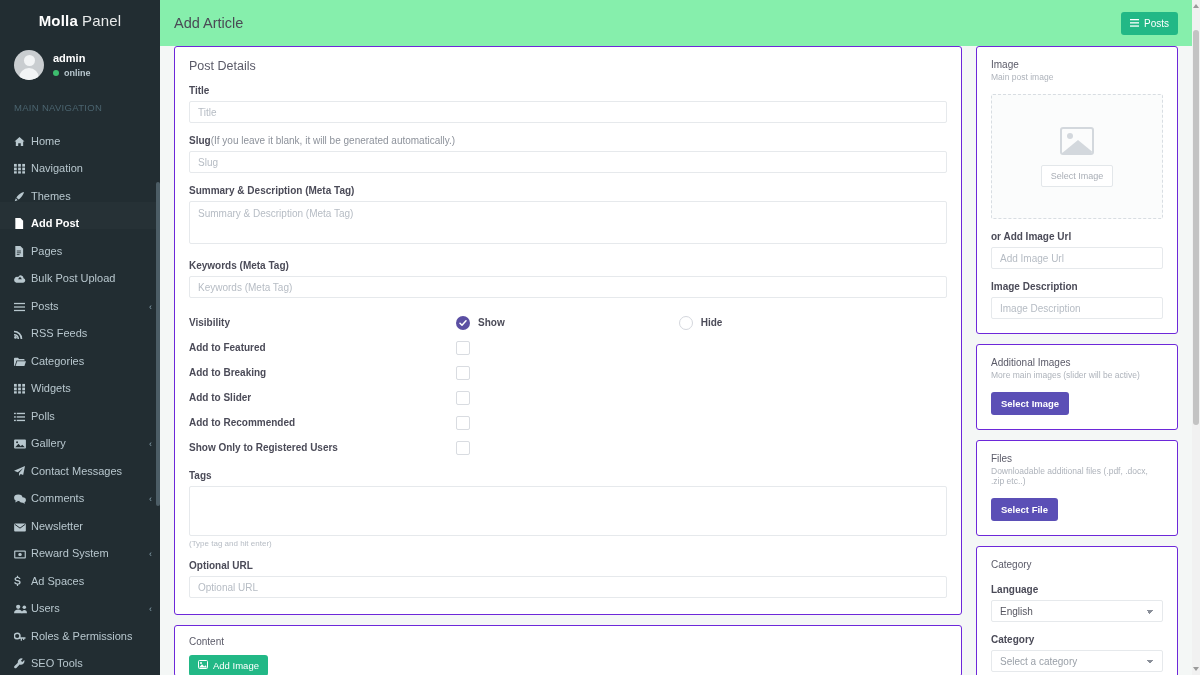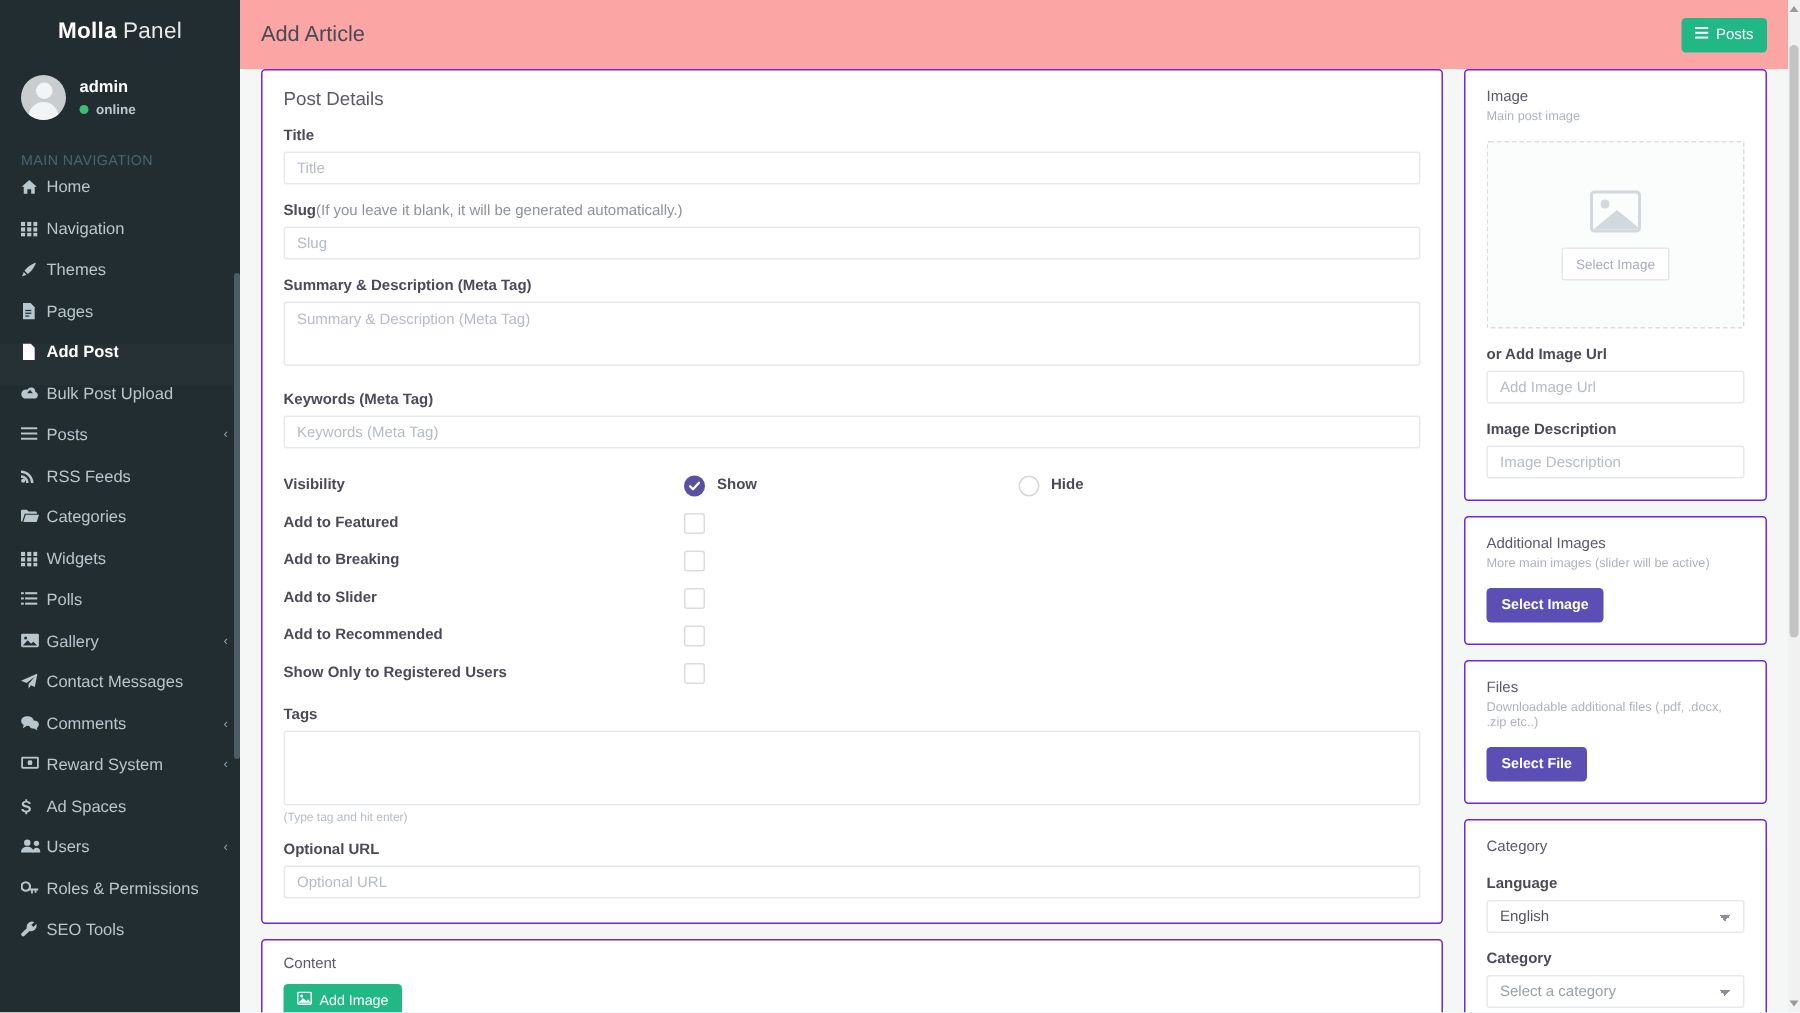--- a/index.html
+++ b/index.html
@@ -49,21 +49,21 @@
   .uname { color: #fff; font-size: 11px; font-weight: 700; }
   .ustatus { color: #b8c7ce; font-size: 9px; display: flex; align-items: center; margin-top: 3px; font-weight:700;}
   .dot { width: 6px; height: 6px; border-radius: 50%; background: #3dbd6e; margin-right: 5px; }
 
   .navheader {
     color: #4b646f; font-size: 9.5px; letter-spacing: .3px;
     padding: 6px 0 6px 14px; text-transform: uppercase;
   }
   .navlist { list-style: none; }
   .navitem {
-    display: flex; align-items: flex-start;
+    display: flex; align-items: flex-end;
     height: 27.5px; padding: 0 8px 0 14px;
     color: #b8c7ce; font-size: 11px;
     cursor: pointer; position: relative;
   }
   .navitem .ico {
     width: 17px; flex: 0 0 17px; text-align: left;
     display:inline-flex; align-items:center;
     color: #b8c7ce;
   }
   .navitem .ico svg { display:block; }
@@ -81,21 +81,21 @@
   
   #main {
     flex: 1 1 auto; height: 675px;
     background: #f4f7f6;
     position: relative;
     overflow: hidden;
   }
   .topbar {
     height: 46px; display: flex; align-items: center;
     padding: 0 22px 0 14px;
-    background: #fca5a5;
+    background: #86efac;
   }
   .pagetitle { font-size: 14.5px; color: #4a4a55; font-weight: 400; }
   .btn-posts {
     margin-left: auto;
     background: #22b886; color: #fff;
     font-size: 10px; border: none; border-radius: 3px;
     padding: 6px 9px; display: inline-flex; align-items: center; gap: 5px;
     cursor: pointer;
   }
   .btn-posts .bars { display:inline-block; }
@@ -293,38 +293,38 @@
         <span class="lbl">Navigation</span>
       </li>
       <li class="navitem">
         <span class="ico">
           <svg width="11" height="11" viewBox="0 0 12 12" fill="currentColor">
             <path d="M10.5 1.2 C9 1.6 4.4 4 2.6 7.1 L4.9 9.4 C8 7.6 10.4 3 10.8 1.5 Z M2 8 L0.8 11.2 L4 10 Z"></path>
           </svg>
         </span>
         <span class="lbl">Themes</span>
       </li>
+      <li class="navitem active">
+        <span class="ico">
+          <svg width="10" height="11" viewBox="0 0 10 12" fill="currentColor">
+            <path d="M1 0 L6.5 0 L9.5 3 L9.5 12 L1 12 Z"></path>
+          </svg>
+        </span>
+        <span class="lbl">Add Post</span>
+      </li>
       <li class="navitem">
         <span class="ico">
           <svg width="10" height="11" viewBox="0 0 10 12" fill="currentColor">
             <path d="M1 0 L6.5 0 L9.5 3 L9.5 12 L1 12 Z"></path>
             <rect x="2.6" y="5" width="4.5" height="0.9" fill="#222d32"></rect>
             <rect x="2.6" y="7" width="4.5" height="0.9" fill="#222d32"></rect>
             <rect x="2.6" y="9" width="3" height="0.9" fill="#222d32"></rect>
           </svg>
         </span>
         <span class="lbl">Pages</span>
-      </li>
-      <li class="navitem active">
-        <span class="ico">
-          <svg width="10" height="11" viewBox="0 0 10 12" fill="currentColor">
-            <path d="M1 0 L6.5 0 L9.5 3 L9.5 12 L1 12 Z"></path>
-          </svg>
-        </span>
-        <span class="lbl">Add Post</span>
       </li>
       <li class="navitem">
         <span class="ico">
           <svg width="12" height="10" viewBox="0 0 13 10" fill="currentColor">
             <path d="M10.3 4.1 A3 3 0 0 0 4.6 2.7 A2.6 2.6 0 0 0 2.5 9 L10 9 A2.5 2.5 0 0 0 10.3 4.1 Z"></path>
             <path d="M6.5 2.6 L8.6 5.2 L4.4 5.2 Z" fill="#222d32"></path>
           </svg>
         </span>
         <span class="lbl">Bulk Post Upload</span>
       </li>
@@ -410,20 +410,29 @@
         <span class="ico">
           <svg width="12" height="10" viewBox="0 0 13 11" fill="currentColor">
             <ellipse cx="4.6" cy="4.1" rx="4.6" ry="3.6"></ellipse>
             <path d="M2 6.5 L1.3 9.4 L4.3 7.6 Z"></path>
             <ellipse cx="9.3" cy="6.6" rx="3.7" ry="3"></ellipse>
             <path d="M11.2 8.6 L12 10.8 L9.3 9.5 Z"></path>
           </svg>
         </span>
         <span class="lbl">Comments</span>
         <span class="caret">‹</span>
+      </li>
+      <li class="navitem">
+        <span class="ico">
+          <svg width="12" height="9" viewBox="0 0 13 10" fill="currentColor">
+            <rect x="0" y="0.6" width="13" height="8.8" rx="1"></rect>
+            <path d="M0.6 1.4 L6.5 5.7 L12.4 1.4" stroke="#222d32" stroke-width="1.1" fill="none"></path>
+          </svg>
+        </span>
+        <span class="lbl">Newsletter</span>
       </li>
       <li class="navitem">
         <span class="ico">
           <svg width="12" height="9" viewBox="0 0 13 10" fill="currentColor">
             <rect x="0" y="0.6" width="13" height="8.8" rx="1"></rect>
             <rect x="1.3" y="1.9" width="10.4" height="6.2" fill="#222d32"></rect>
             <circle cx="6.5" cy="5" r="1.8" fill="currentColor"></circle>
             <rect x="5.2" y="3.4" width="0.9" height="3.2" fill="currentColor"></rect>
             <rect x="6.9" y="3.4" width="0.9" height="3.2" fill="currentColor"></rect>
           </svg>

